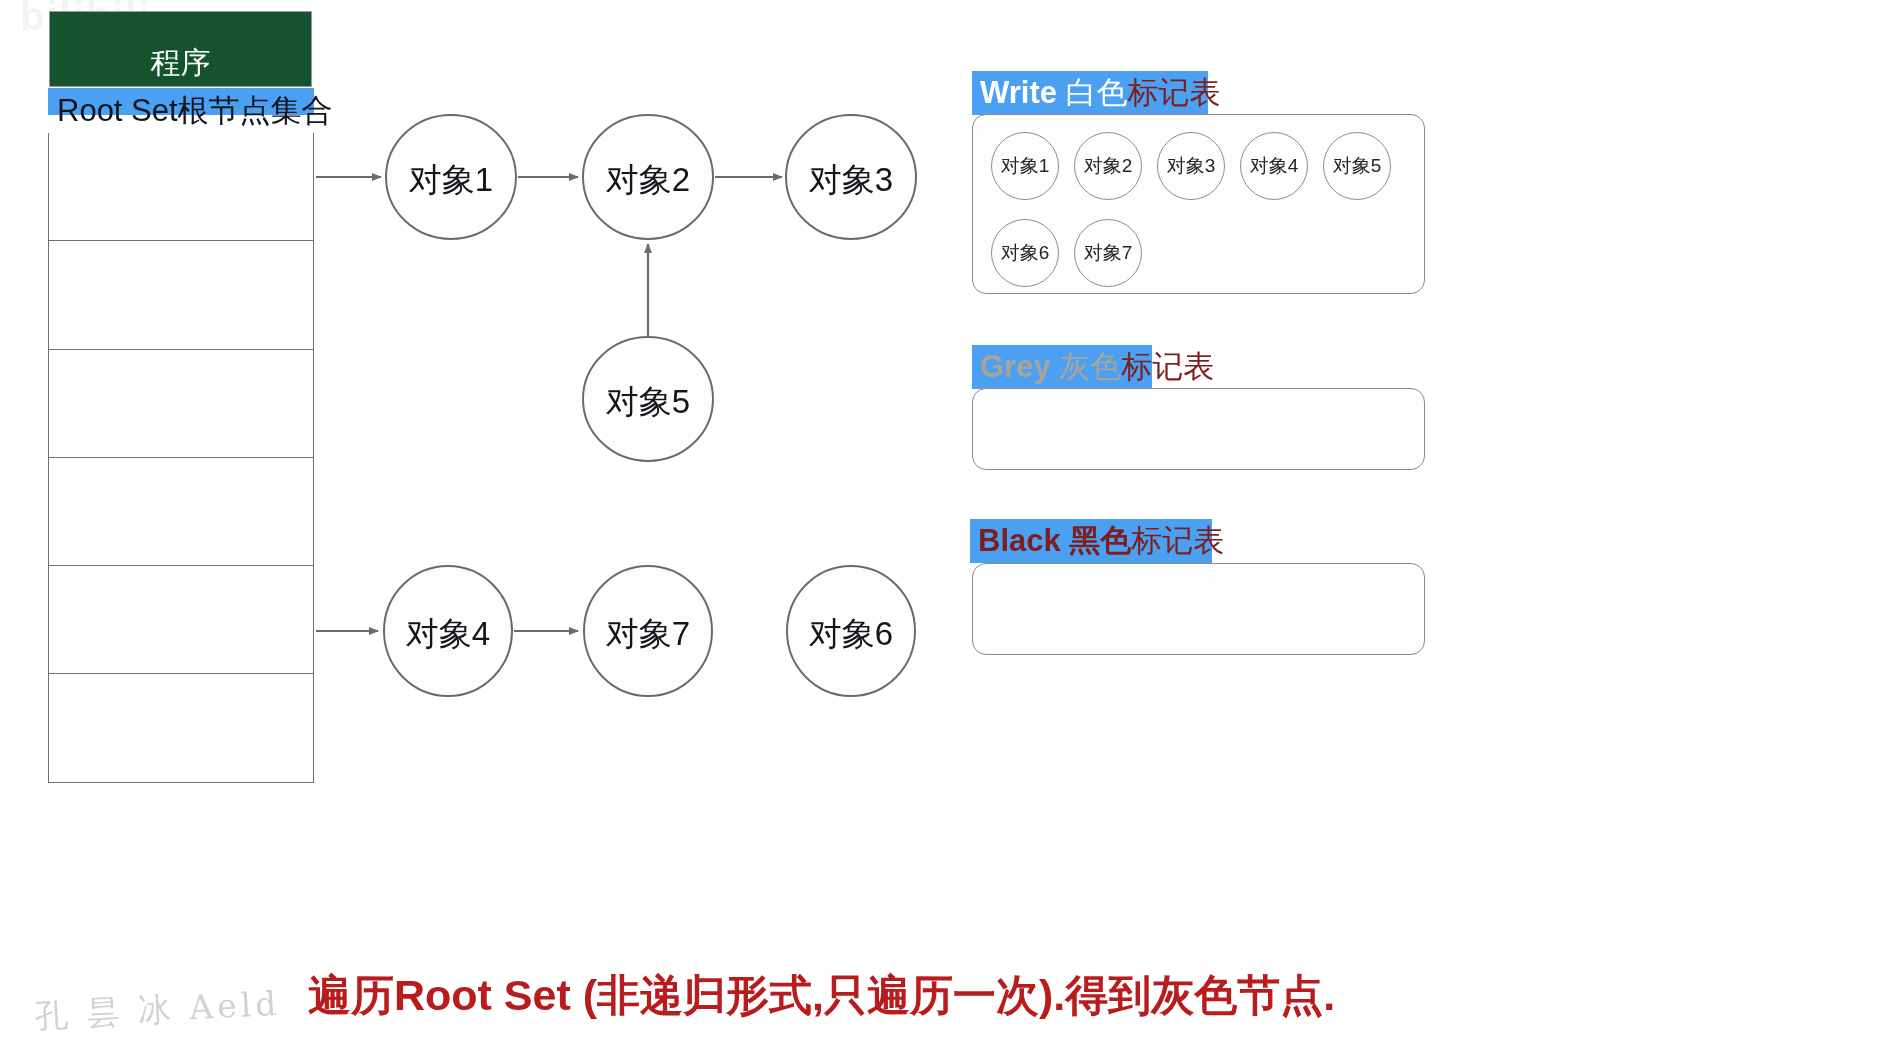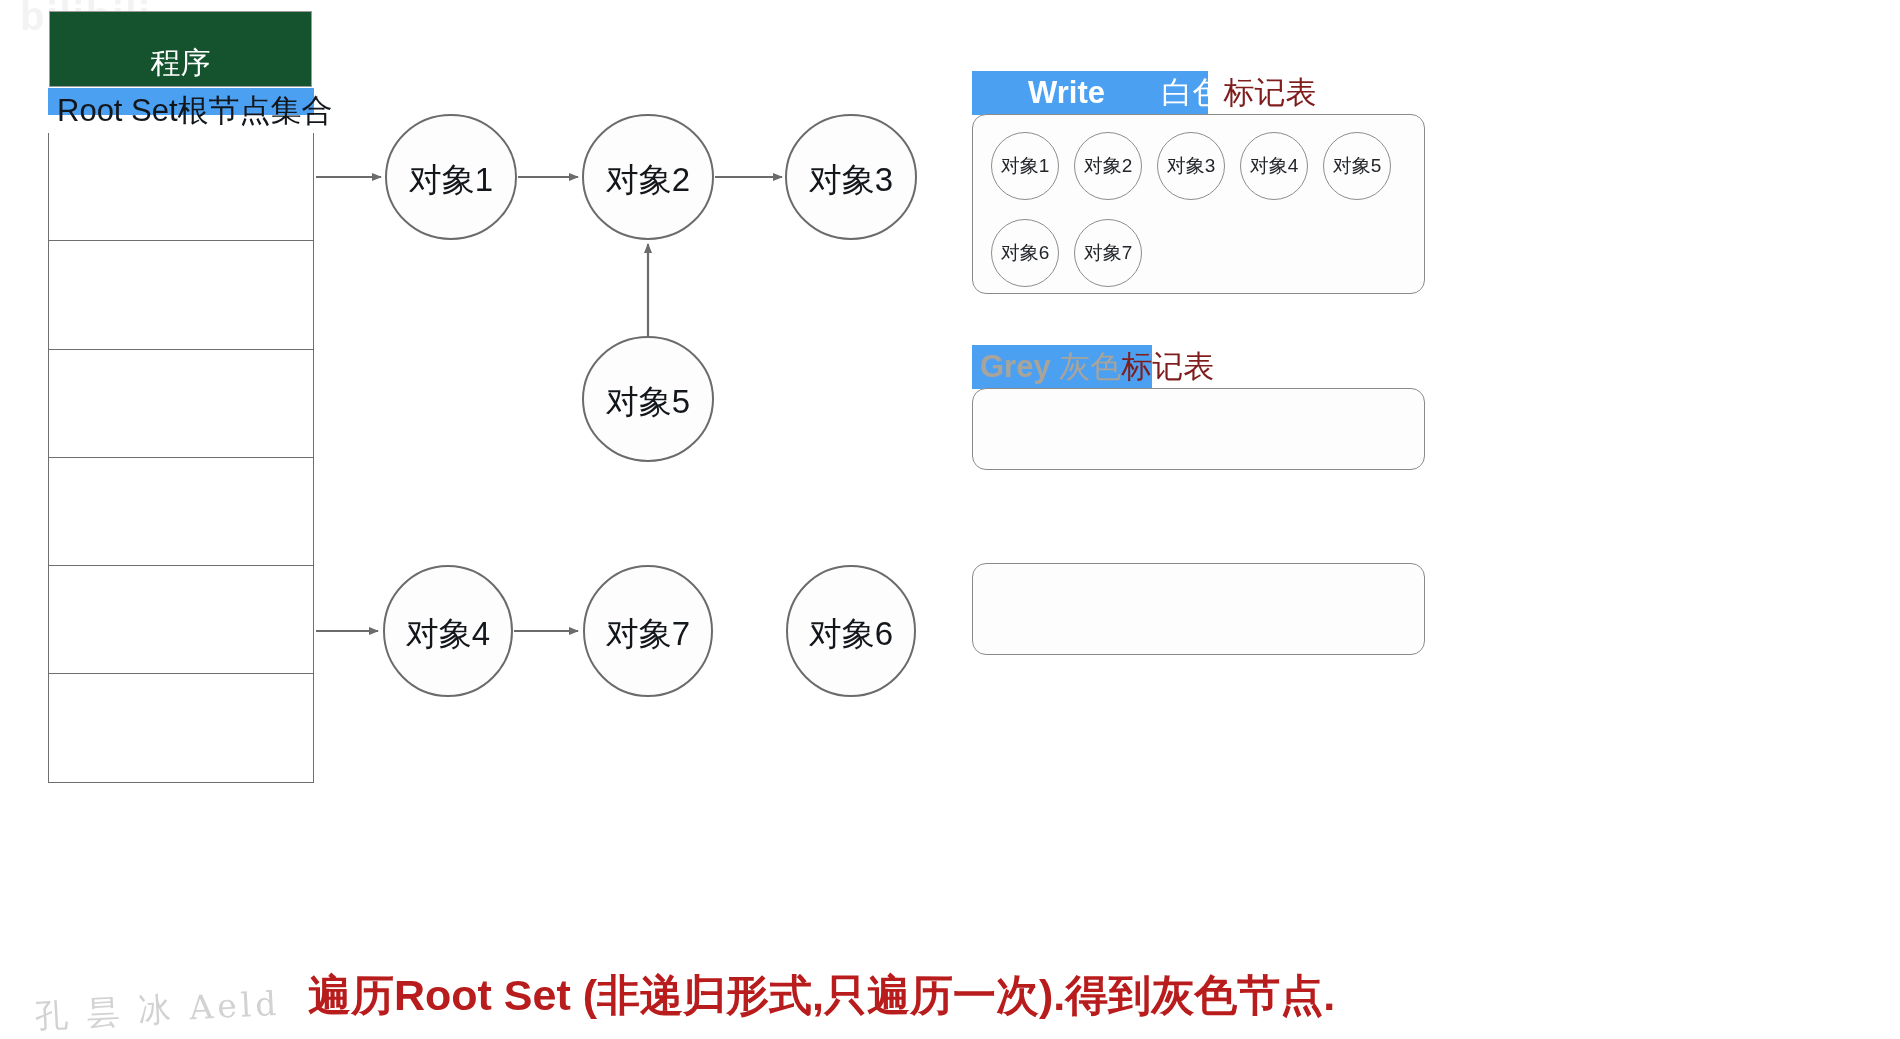--- a/index.html
+++ b/index.html
@@ -60,21 +60,21 @@
 
   
   .mt-header{
     position:absolute;background:#4ba0f2;height:44px;
     box-sizing:border-box;white-space:nowrap;
   }
   .mt-header .lbl{
     position:absolute;left:8px;top:0;line-height:44px;font-size:31px;
   }
   .bold{font-weight:bold;}
-  .c-white{color:#ffffff;margin-left:48px;}
+  .c-white{color:#ffffff;}
   .c-black{color:#7f1d1d;}
   .c-grey{color:#a8a49b;}
   .mt-body{
     position:absolute;background:#fdfdfd;
     border:1.6px solid #8a8a8a;border-radius:14px;box-sizing:border-box;
   }
   .mt-chip{
     position:absolute;border:1.5px solid #8d8d8d;border-radius:50%;
     background:#fdfdfd;box-sizing:border-box;
     display:flex;align-items:center;justify-content:center;
@@ -169,17 +169,22 @@
     <div class="mt-chip" style="left:101px;top:104px;width:68px;height:68px;">对象7</div>
   </div>
 
   <div class="mt-header" style="left:972px;top:345px;width:180px;">
     <div class="lbl">
       <span class="bold c-grey">Grey</span><span class="c-grey"> 灰色</span><span class="c-black">标记表</span>
     </div>
   </div>
   <div class="mt-body" style="left:972px;top:388px;width:453px;height:82px;"></div>
 
+  <div class="mt-header" style="left:970px;top:519px;width:242px;">
+    <div class="lbl">
+      <span class="bold c-black">Black</span><span class="bold c-black"> 黑色</span><span class="c-black">标记表</span>
+    </div>
+  </div>
   <div class="mt-body" style="left:972px;top:563px;width:453px;height:92px;"></div>
 
   <div id="caption">遍历Root Set (非递归形式,只遍历一次).得到灰色节点.</div>
 
 </div>
 
 </body></html>

